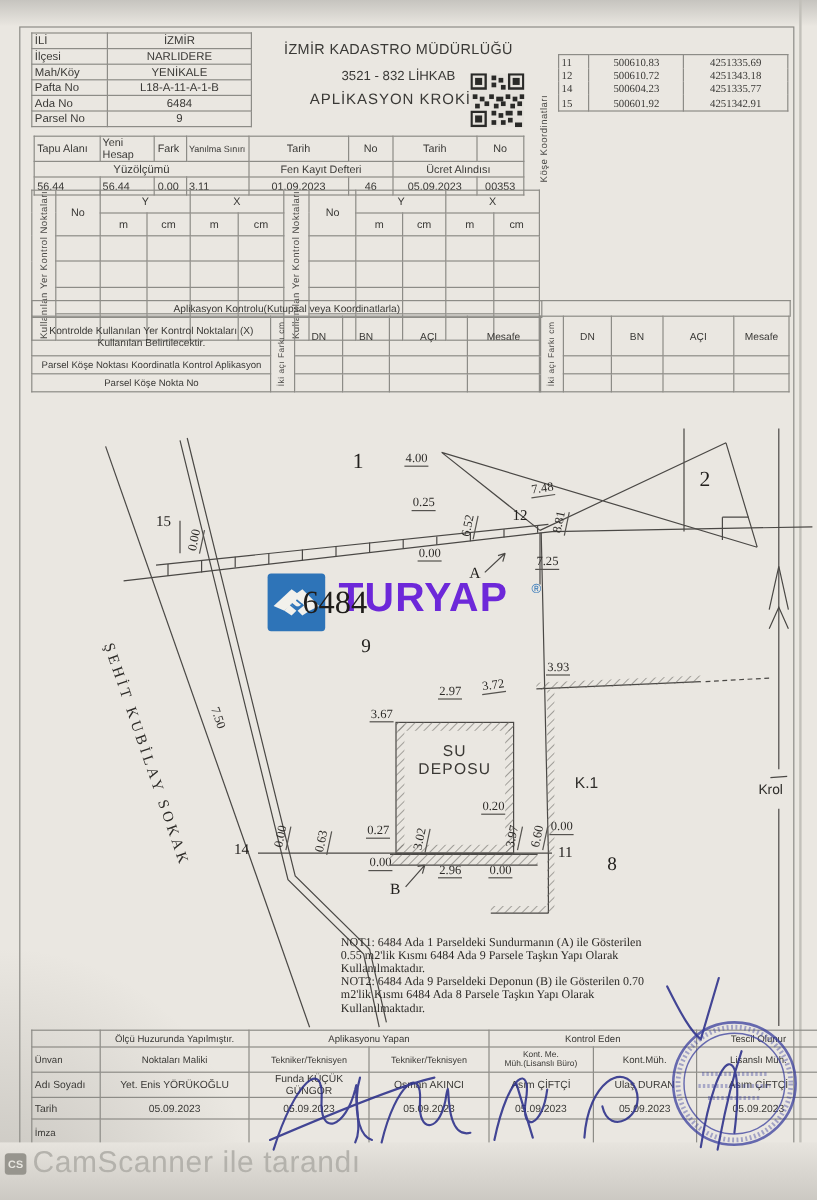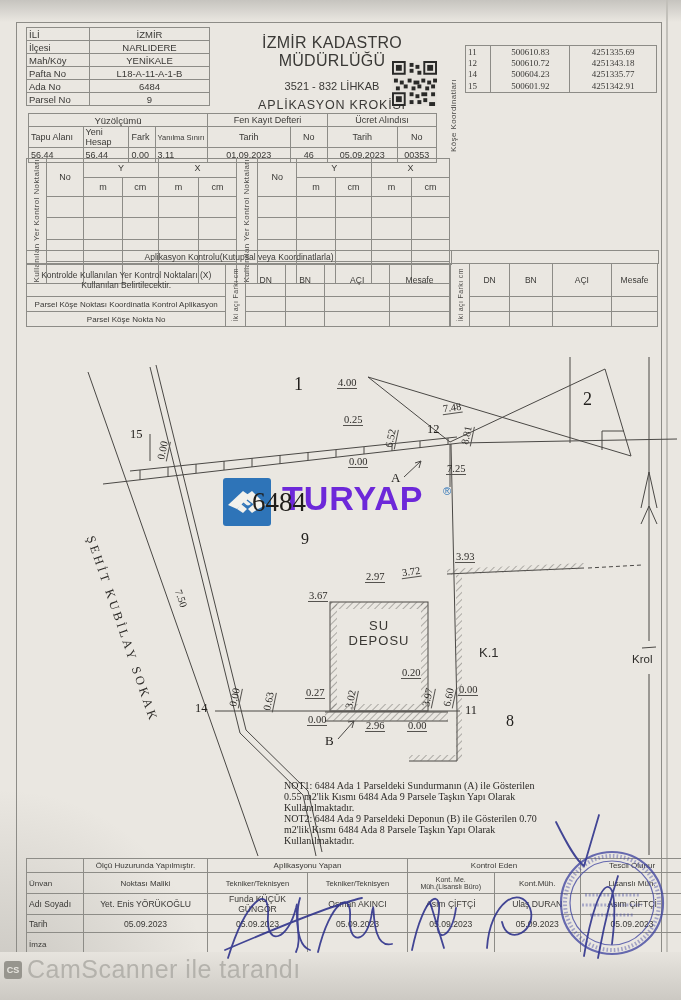--- a/index.html
+++ b/index.html
@@ -59,21 +59,21 @@
         <td class="c">6484</td>
       </tr>
   <tr>
         <td style="height:12px">Parsel No</td>
         <td class="c">9</td>
       </tr>
 </tbody>
   </table>
 
 <div class="abs" style="left:232px;top:34px;width:200px;text-align:center;z-index:3">
-  <div style="font-size:16px;letter-spacing:.3px">İZMİR KADASTRO MÜDÜRLÜĞÜ</div>
+  <div style="font-size:12px;letter-spacing:.3px">İZMİR KADASTRO MÜDÜRLÜĞÜ</div>
   <div style="font-size:11px;margin-top:10px">3521 - 832 LİHKAB</div>
   <div style="font-size:12.5px;margin-top:6px;letter-spacing:.8px">APLİKASYON KROKİSİ</div>
 </div>
 
 <svg class="abs" style="left:392px;top:61px;z-index:3" width="45" height="45" viewBox="0 0 23 23">
   <rect width="23" height="23" fill="#e6e3dd"></rect>
   <g fill="#2a2a28">
     <path d="M0,0h7v7h-7z M1,1v5h5v-5z" fill-rule="evenodd"></path>
       <rect x="2" y="2" width="3" height="3"></rect>
     <path d="M16,0h7v7h-7z M17,1v5h5v-5z" fill-rule="evenodd"></path>
@@ -132,33 +132,33 @@
         <td style="height:13px;border-top:none">15</td>
         <td class="c" style="border-top:none">500601.92</td>
         <td class="c" style="border-top:none">4251342.91</td>
       </tr>
 </tbody>
   </table>
 
 <table class="abs" style="left:28px;top:113px;width:409px;font-size:9px;z-index:3">
   <tbody>
       <tr>
-    <td colspan="4" class="c" style="height:12px;font-size:9.5px">Yüzölçümü</td>
-    <td colspan="2" class="c">Fen Kayıt Defteri</td>
-    <td colspan="2" class="c">Ücret Alındısı</td>
-  </tr>
-  <tr>
     <td style="width:57px;height:12px">Tapu Alanı</td>
     <td style="width:45px">Yeni Hesap</td>
     <td style="width:22px">Fark</td>
     <td style="width:53px;font-size:7.5px">Yanılma Sınırı</td>
     <td class="c" style="width:87px">Tarih</td>
     <td class="c" style="width:38px">No</td>
     <td class="c" style="width:70px">Tarih</td>
     <td class="c" style="width:37px">No</td>
+  </tr>
+  <tr>
+    <td colspan="4" class="c" style="height:12px;font-size:9.5px">Yüzölçümü</td>
+    <td colspan="2" class="c">Fen Kayıt Defteri</td>
+    <td colspan="2" class="c">Ücret Alındısı</td>
   </tr>
   <tr>
     <td style="height:14px">56.44</td>
     <td>56.44</td>
     <td>0.00</td>
     <td>3.11</td>
     <td class="c">01.09.2023</td>
     <td class="c">46</td>
     <td class="c">05.09.2023</td>
     <td class="c">00353</td>
@@ -424,21 +424,21 @@
   <tbody>
       <tr>
     <td style="width:52px;height:13px"></td>
     <td class="c" style="width:119px">Ölçü Huzurunda Yapılmıştır.</td>
     <td colspan="2" class="c" style="width:195px">Aplikasyonu Yapan</td>
     <td colspan="2" class="c" style="width:168px">Kontrol Eden</td>
     <td class="c" style="width:98px">Tescil Olunur</td>
   </tr>
   <tr>
     <td style="height:20px">Ünvan</td>
-    <td class="c">Noktası Maliki</td>
+    <td class="c">Noktaları Maliki</td>
     <td class="c" style="width:115px;font-size:7.5px">Tekniker/Teknisyen</td>
     <td class="c" style="width:80px;font-size:7.5px">Tekniker/Teknisyen</td>
     <td class="c" style="width:83px;font-size:7px;white-space:pre-line">Kont. Me.
 Müh.(Lisanslı Büro)</td>
     <td class="c" style="width:85px">Kont.Müh.</td>
     <td class="c">Lisanslı Müh.</td>
   </tr>
   <tr style="font-size:8.6px">
     <td style="height:19px">Adı Soyadı</td>
     <td class="c">Yet. Enis YÖRÜKOĞLU</td>

